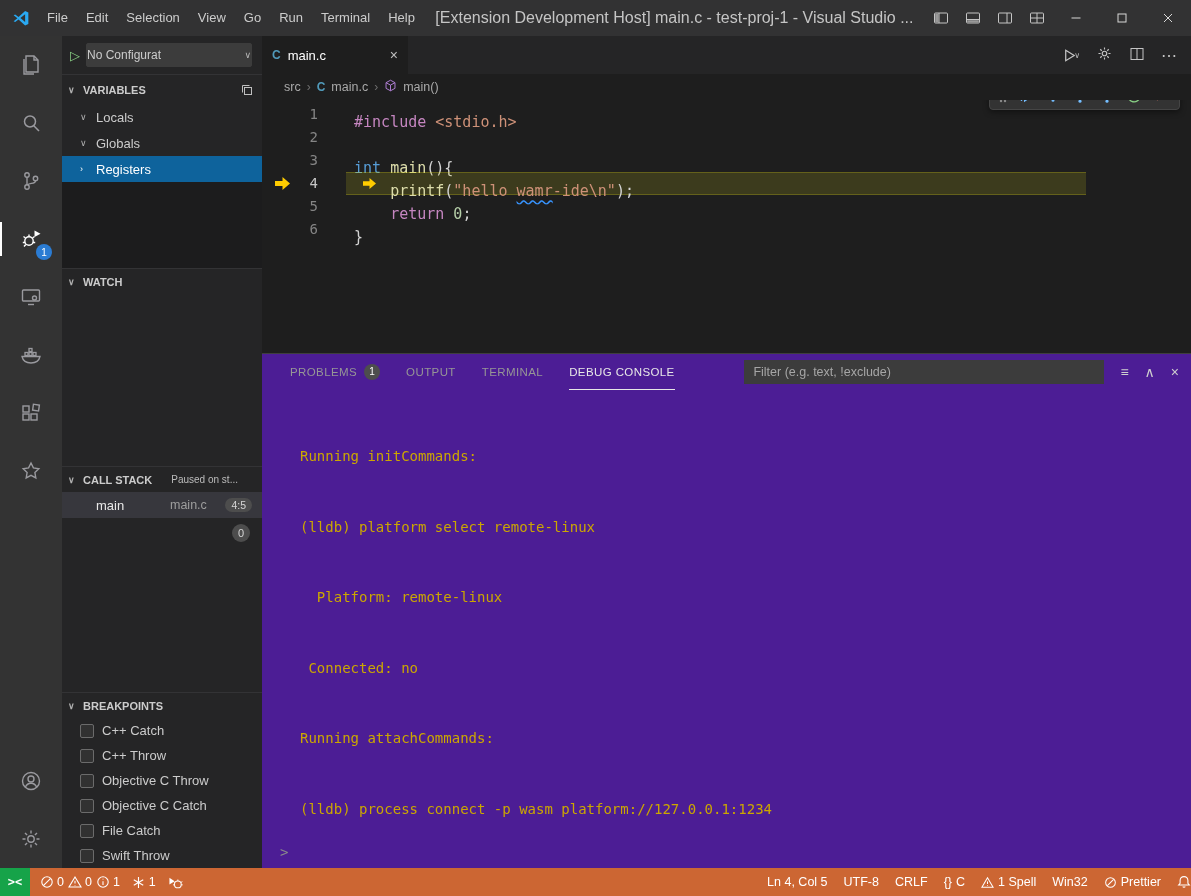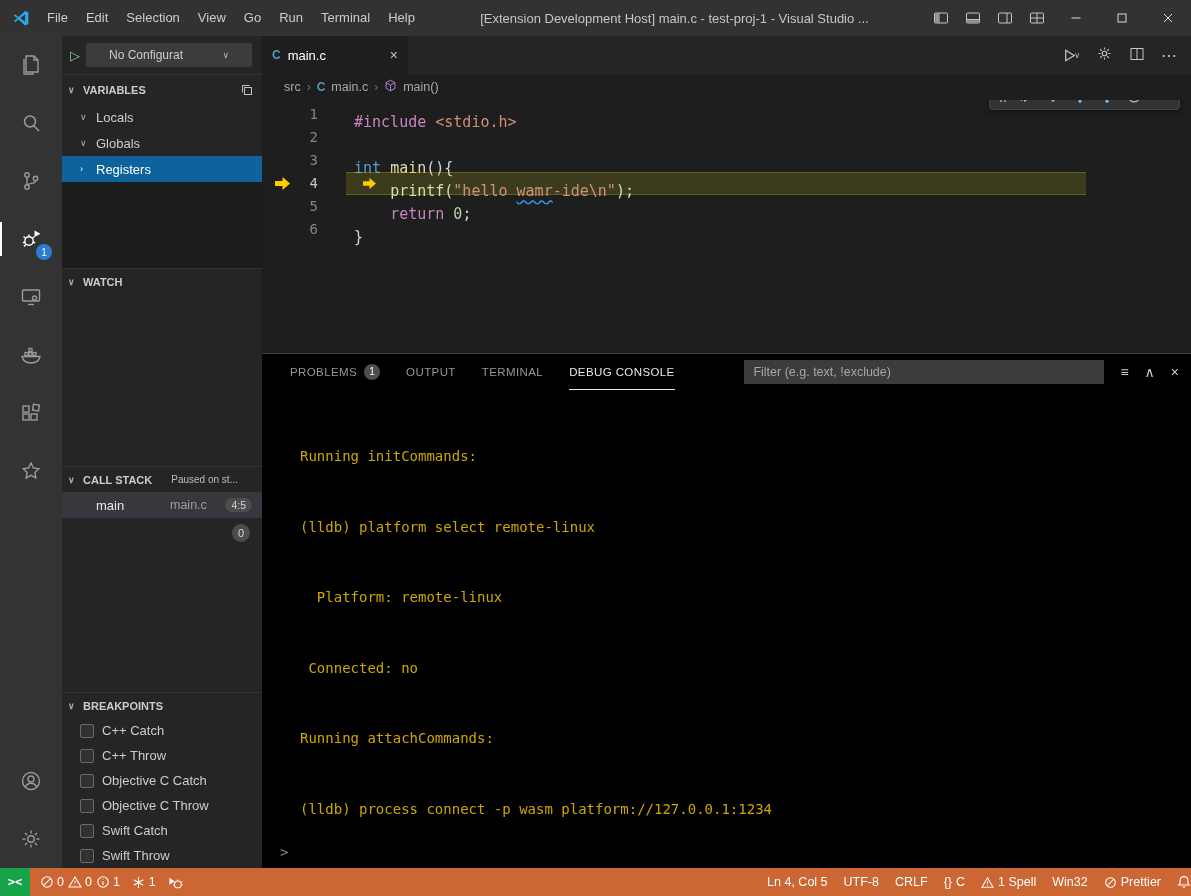--- a/index.html
+++ b/index.html
@@ -10,41 +10,41 @@
     font-family:"Liberation Sans", sans-serif; font-size:13px;
     -webkit-font-smoothing:antialiased;
   }
   .window { position:relative; width:1191px; height:896px; display:flex; flex-direction:column; }
 
   
   .titlebar { flex:0 0 36px; background:#323233; display:flex; align-items:center; color:#cccccc; }
   .logo { margin:0 8px 0 12px; display:flex; }
   .menubar { display:flex; }
   .menu-item { padding:0 9px; line-height:36px; cursor:default; }
-  .window-title { flex:1; text-align:center; white-space:nowrap; overflow:hidden; color:#c5c5c5; font-size:13px; }
+  .window-title { flex:1; text-align:center; white-space:nowrap; overflow:hidden; color:#c5c5c5; font-size:16px; }
   .titlebar-actions { display:flex; align-items:center; }
   .layout-btn { width:32px; height:36px; display:flex; align-items:center; justify-content:center; color:#c5c5c5; }
   .win-btn { width:46px; height:36px; display:flex; align-items:center; justify-content:center; color:#d8d8d8; }
 
   
   .bodyrow { flex:1; display:flex; min-height:0; }
 
   
   .activitybar { flex:0 0 62px; background:#333333; display:flex; flex-direction:column; }
   .ab-item { position:relative; height:58px; display:flex; align-items:center; justify-content:center; color:#9a9a9f; }
   .ab-item.active { color:#ffffff; }
   .ab-item.active::before { content:""; position:absolute; left:0; top:12px; bottom:12px; width:2px; background:#ffffff; }
   .ab-badge { position:absolute; right:10px; bottom:8px; width:16px; height:16px; border-radius:50%; background:#2b7cd3; color:#fff; font-size:10px; display:flex; align-items:center; justify-content:center; }
   .ab-bottom { margin-top:auto; }
 
   
   .sidebar { flex:0 0 200px; background:#252526; display:flex; flex-direction:column; font-size:13px; }
   .sb-config { flex:0 0 38px; display:flex; align-items:center; padding:0 10px 0 8px; gap:6px; }
   .play-glyph { color:#89d185; font-size:13px; }
-  .config-dropdown { flex:1; height:24px; background:#3c3c3c; border:1px solid #3c3c3c; border-radius:2px; display:flex; align-items:center; padding:0 22px; color:#cccccc; font-size:12px; }
+  .config-dropdown { flex:1; height:24px; background:#3c3c3c; border:1px solid #3c3c3c; border-radius:2px; display:flex; align-items:center; padding:0 0; color:#cccccc; font-size:12px; }
   .config-dropdown .dd-chevron { margin-left:auto; font-size:9px; color:#bbbbbb; }
   .sb-header { display:flex; align-items:center; gap:5px; padding:0 8px 0 6px; font-weight:bold; font-size:11px; color:#cccccc; border-top:1px solid #333335; }
   .sb-header .chev { font-size:9px; color:#b0b0b0; width:10px; }
   .sb-h30 { flex:0 0 30px; }
   .sb-h26 { flex:0 0 26px; }
   .sb-header .hdr-hint { font-weight:normal; font-size:10px; color:#bcbcbc; margin-left:14px; white-space:nowrap; overflow:hidden; }
   .hdr-action { margin-left:auto; color:#c0c0c0; display:flex; }
   .sb-row { flex:0 0 26px; display:flex; align-items:center; padding-left:18px; gap:7px; }
   .sb-row .chev { font-size:9px; color:#b0b0b0; width:9px; }
   .sb-row.selected { background:#0e639c; color:#ffffff; }
@@ -90,21 +90,21 @@
     clip-path:polygon(0 30%, 50% 30%, 50% 0, 100% 50%, 50% 100%, 50% 70%, 0 70%); }
 
   
   .debug-toolbar { position:absolute; top:48px; right:11px; height:28px; background:#333333; border:1px solid #454545; border-radius:4px; box-shadow:0 2px 6px rgba(0,0,0,.45); display:flex; align-items:center; padding:0 4px; z-index:5; }
   .dt-grip { color:#8a8a8a; padding:0 4px; display:flex; }
   .dt-btn { width:27px; height:26px; display:flex; align-items:center; justify-content:center; }
   .dt-blue { color:#75beff; } .dt-green { color:#89d185; } .dt-red { color:#f48771; }
   .dt-dd { font-size:8px; color:#bbbbbb; margin-left:-4px; }
 
   
-  .panel { flex:0 0 264px; border-top:1px solid #3f3f3f; display:flex; flex-direction:column; position:relative; background:#000000; }
+  .panel { flex:0 0 264px; border-top:1px solid #3f3f3f; display:flex; flex-direction:column; position:relative; background:#4c1d95; }
   .panel-header { flex:0 0 36px; display:flex; align-items:center; padding:0 12px 0 28px; }
   .panel-tab { height:100%; display:flex; align-items:center; gap:7px; margin-right:26px; font-size:11.5px; letter-spacing:.4px; color:#969696; border-bottom:1px solid transparent; }
   .panel-tab.active { color:#e7e7e7; border-bottom-color:#e7e7e7;text-align:center; }
   .tab-badge { width:16px; height:16px; border-radius:50%; background:#4d4d4d; color:#ffffff; font-size:10px; display:flex; align-items:center; justify-content:center; letter-spacing:0; }
   .panel-filter { margin-left:auto; width:360px; height:24px; background:#3c3c3c; border:1px solid #3c3c3c; color:#cccccc; font-size:12.5px; padding:0 8px; outline:none; font-family:"Liberation Sans", sans-serif; }
   .panel-filter::placeholder { color:#a6a6a6; }
   .panel-icons { display:flex; align-items:center; gap:16px; margin-left:16px; color:#cfcfcf; font-size:14px; }
   .console { padding:8px 0 0 38px; font-family:"DejaVu Sans Mono", monospace; font-size:14px; line-height:23.5px; color:#cca700; white-space:pre; }
   .console-prompt { position:absolute; left:18px; bottom:8px; color:#8a8a8a; font-family:"DejaVu Sans Mono", monospace; font-size:14px; }
 
@@ -327,29 +327,29 @@
       <div class="bp-row">
         <span class="checkbox"></span>
         <span>C++ Catch</span>
       </div>
       <div class="bp-row">
         <span class="checkbox"></span>
         <span>C++ Throw</span>
       </div>
       <div class="bp-row">
         <span class="checkbox"></span>
-        <span>Objective C Catch</span>
+        <span>Objective C Throw</span>
       </div>
       <div class="bp-row">
         <span class="checkbox"></span>
-        <span>Objective C Throw</span>
+        <span>Objective C Catch</span>
       </div>
       <div class="bp-row">
         <span class="checkbox"></span>
-        <span>Swift Catch</span>
+        <span>File Catch</span>
       </div>
       <div class="bp-row">
         <span class="checkbox"></span>
         <span>Swift Throw</span>
       </div>
     </div>
 
     <div class="main">
 
       <div class="tabbar">

